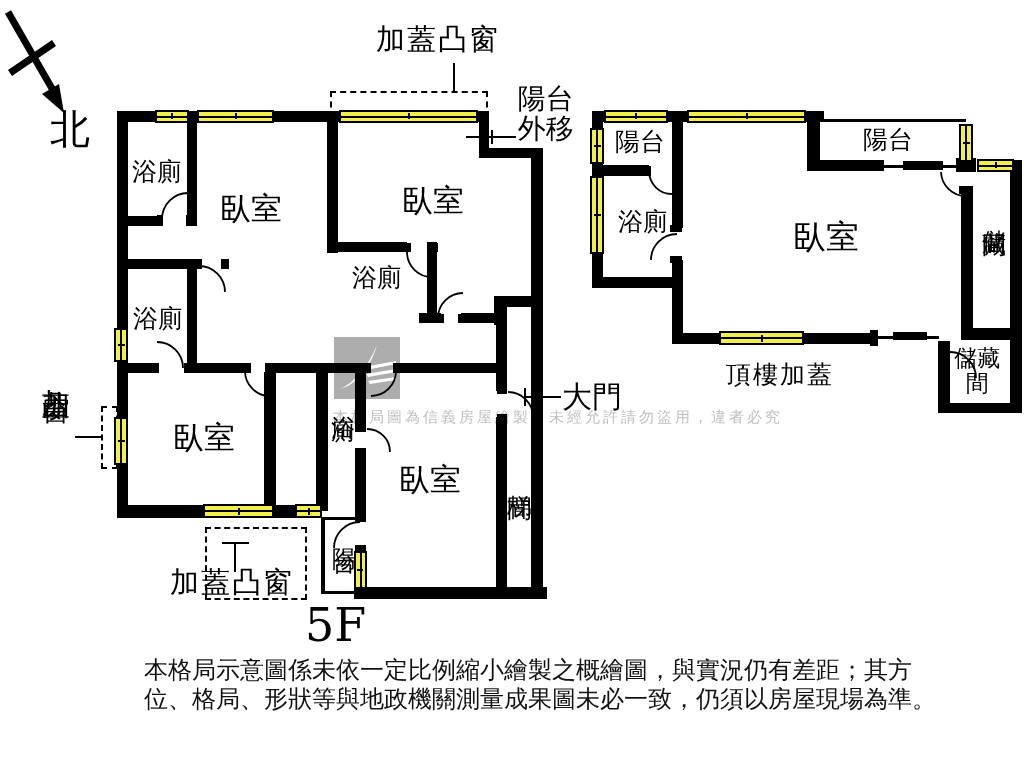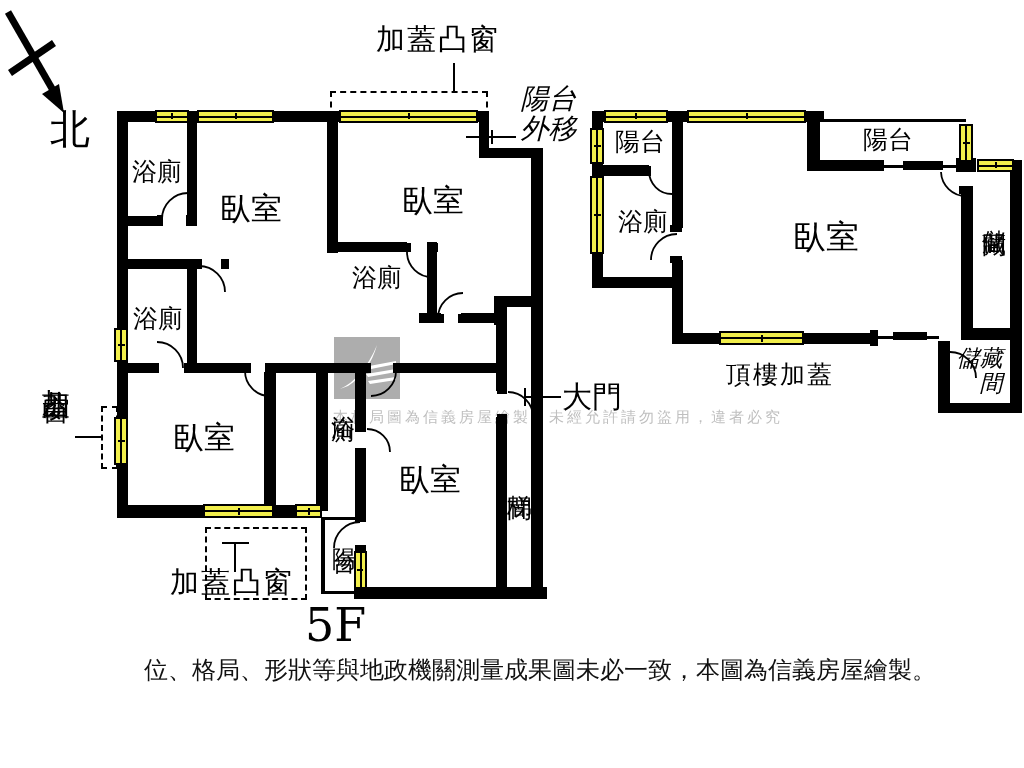--- a/index.html
+++ b/index.html
@@ -10,21 +10,21 @@
   .win{position:absolute;background-color:#f1ee4b;border:2px solid #000;box-sizing:border-box;
        background-repeat:no-repeat;background-position:center center;}
   .win.h{background-image:linear-gradient(#000,#000),linear-gradient(#000,#000);
          background-size:100% 2px,2px 70%;}
   .win.v{background-image:linear-gradient(#000,#000),linear-gradient(#000,#000);
          background-size:2px 100%,70% 2px;}
   .dash{position:absolute;border:2px dashed #000;box-sizing:border-box;background:transparent;}
   .lb{position:absolute;color:#000;white-space:nowrap;line-height:1.08;
       font-family:"DejaVu Serif","Liberation Serif",serif;}
   .lb.vert{writing-mode:vertical-rl;text-orientation:upright;letter-spacing:2px;}
-  .lb.wrap2{white-space:normal;word-break:break-all;width:2.2em;text-align:right;font-style:italic;}
+  .lb.wrap2{white-space:normal;word-break:break-all;width:2.2em;text-align:center;}
   .anno{position:absolute;left:0;top:0;width:1024px;height:768px;pointer-events:none;}
   
   .wm-logo{position:absolute;left:334px;top:337px;width:66px;height:62px;background:#adadad;}
   .wm-brand{position:absolute;left:406px;top:329px;font-size:64px;font-weight:bold;
             color:#9a9a9a;letter-spacing:7px;line-height:1;}
   .wm-tag{position:absolute;left:333px;top:408px;font-size:15px;color:#bfbfbf;letter-spacing:3px;}
   
   .disc{position:absolute;left:144px;top:656px;width:810px;font-size:24px;line-height:29px;color:#111;}
 </style>
 </head>
@@ -200,16 +200,17 @@
 
   <span class="lb" style="left:615px;top:128px;font-size:25px">陽台</span>
   <span class="lb" style="left:618px;top:208px;font-size:25px">浴廁</span>
   <span class="lb" style="left:793px;top:219px;font-size:33px">臥室</span>
   <span class="lb" style="left:863px;top:126px;font-size:25px">陽台</span>
   <span class="lb vert" style="left:980px;top:211px;font-size:24px">儲藏間</span>
   <span class="lb wrap2" style="left:952px;top:346px;font-size:23px">儲藏間</span>
   <span class="lb" style="left:726px;top:361px;font-size:25px;letter-spacing:2px">頂樓加蓋</span>
 
   <div class="disc">
-    <div>位、格局、形狀等與地政機關測量成果圖未必一致，本圖為信義房屋繪製。</div>
+    <div>本格局示意圖係未依一定比例縮小繪製之概繪圖，與實況仍有差距；其方</div>
+    <div>位、格局、形狀等與地政機關測量成果圖未必一致，仍須以房屋現場為準。</div>
   </div>
 
 </div>
 
 </body></html>

